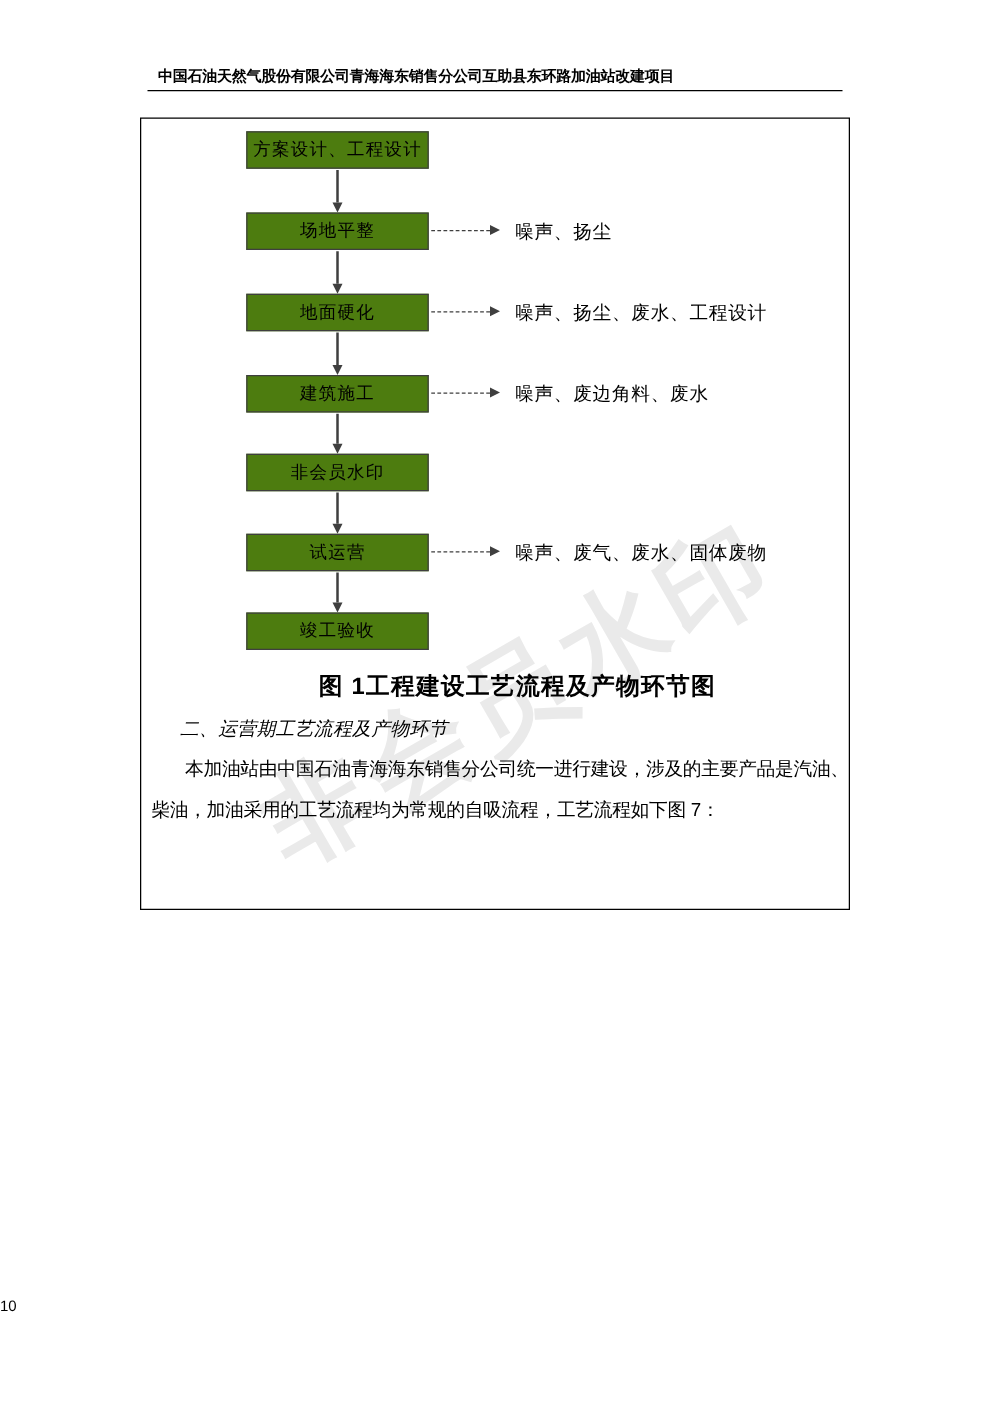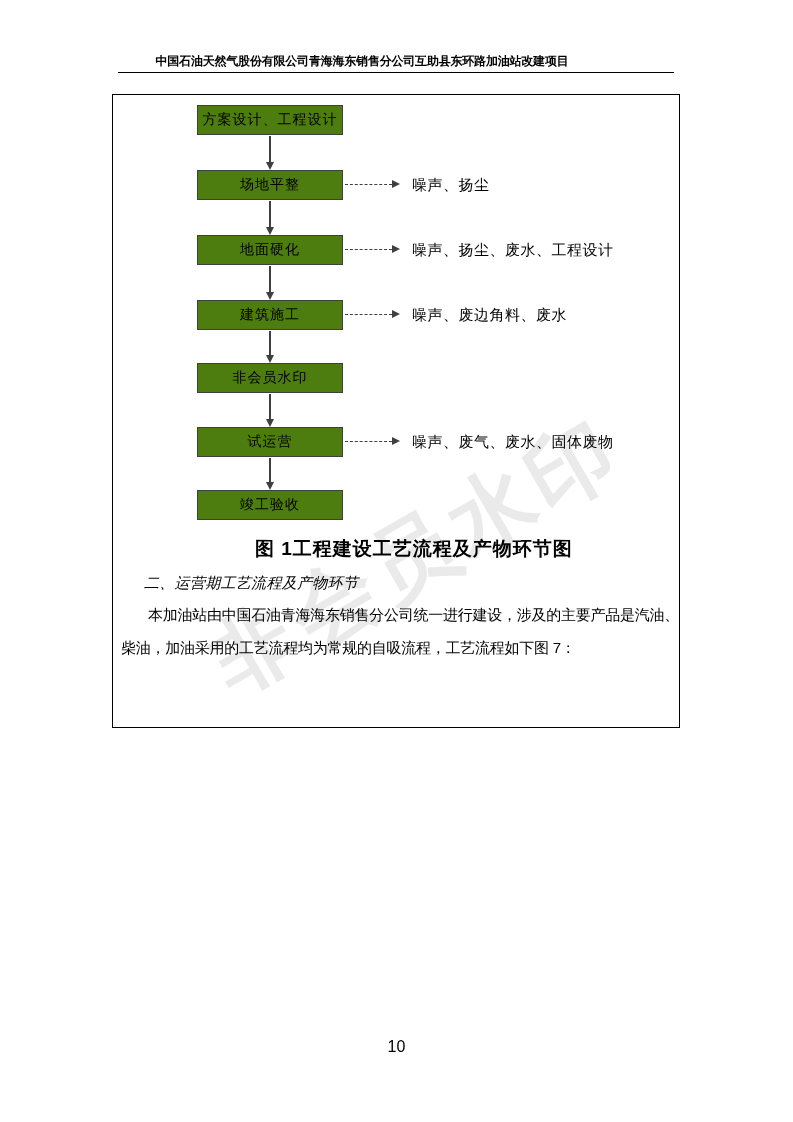--- a/index.html
+++ b/index.html
@@ -26,21 +26,20 @@
     white-space:nowrap;
     transform:rotate(-30deg);
     user-select:none;
   }
 
   .header-title {
     left:0; top:53px; width:666px;
     text-align:center;
     font-size:12px; font-weight:600;
     letter-spacing:-0.2px;
-    padding-left:29px;
   }
   .header-rule {
     left:118px; top:72px; width:556px; height:0;
     border-top:1.6px solid #000;
   }
 
   .content-frame {
     left:112px; top:94px;
     width:568px; height:634px;
     border:1.6px solid #000;
@@ -99,22 +98,22 @@
     font-size:15px; letter-spacing:0.3px;
     white-space:nowrap;
     font-style:italic;
   }
   .para-line { font-size:15px; letter-spacing:-0.25px; white-space:nowrap; }
   .para-line-1 { left:148px; top:606px; }
   .para-line-2 { left:121px; top:639px; }
 
   .page-number {
     left:0; top:1038px; width:793px;
-    text-align:center;
-    font-size:16px;
+    text-align:left;
+    font-size:12px;
   }
 </style>
 </head>
 <body>
 
 <div class="page">
 
   <div class="watermark">非会员水印</div>
 
   <div class="header-title">中国石油天然气股份有限公司青海海东销售分公司互助县东环路加油站改建项目</div>

